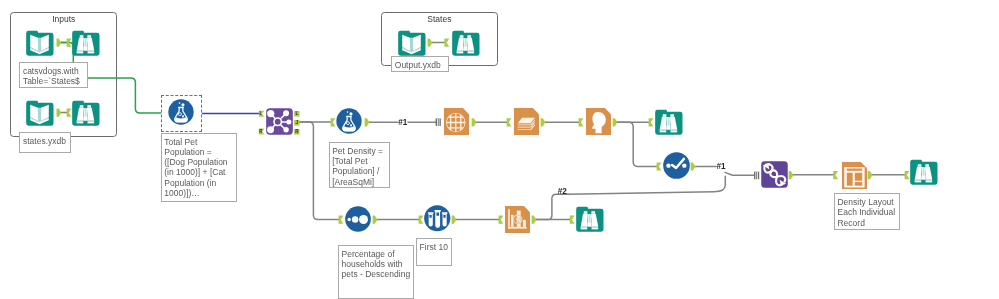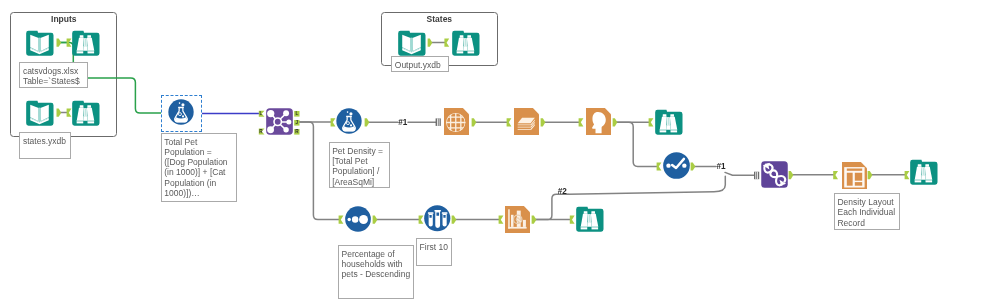--- a/index.html
+++ b/index.html
@@ -1,19 +1,19 @@
 <!DOCTYPE html>
 <html><head>
 <meta charset="utf-8">
 <style>
   html,body{margin:0;padding:0;background:#ffffff;}
   #canvas{position:relative;width:999px;height:299px;background:#ffffff;overflow:hidden;
     font-family:"Liberation Sans",sans-serif;-webkit-font-smoothing:antialiased;}
   .container-box{position:absolute;border:1.35px solid #6b6b6b;border-radius:3.5px;background:#ffffff;box-sizing:border-box;}
-  .container-title{position:absolute;font-size:8.5px;color:#3b3b3b;text-align:center;white-space:nowrap;font-weight:bold;}
+  .container-title{position:absolute;font-size:8.5px;color:#3b3b3b;text-align:center;white-space:nowrap;}
   .annot{position:absolute;border:1px solid #aaaaaa;background:#ffffff;color:#5a5a5a;
     font-size:8.5px;line-height:10.2px;padding:2.9px 1px 1.5px 2.6px;box-sizing:border-box;white-space:pre-wrap;overflow:hidden;}
   .connlabel{position:absolute;font-size:8.2px;font-weight:bold;color:#262626;white-space:nowrap;line-height:8.2px;}
   .tool{position:absolute;}
   .wires{position:absolute;left:0;top:0;width:999px;height:299px;}
   svg{display:block;overflow:visible;}
   .sel{position:absolute;box-sizing:border-box;border:1px dashed #2f7fd0;background:#ffffff;}
 </style>
 </head>
 <body>
@@ -412,23 +412,23 @@
           <rect x="5.5" y="26.4" width="7.8" height="2.5"></rect>
           <rect x="18.4" y="26.4" width="7.8" height="2.5"></rect>
         </g>
         <g fill="#bfe6e0">
           <rect x="5.55" y="25.1" width="7.7" height="1.3"></rect>
           <rect x="18.45" y="25.1" width="7.7" height="1.3"></rect>
           <rect x="14.9" y="11.4" width="1.8" height="8.6"></rect>
         </g>
       </svg>
       </div>
-      <div class="annot" style="left:19.3px;top:62.3px;width:68.5px;height:26.2px">catsvdogs.xlsx
+      <div class="annot" style="left:19.3px;top:62.3px;width:68.5px;height:26.2px">catsvdogs.with
 Table=`States$</div>
-      <div class="annot" style="left:19.4px;top:132.4px;width:52.1px;height:27px">states.yxdb</div>
+      <div class="annot" style="left:19.4px;top:132.4px;width:52.1px;height:21px">states.yxdb</div>
       <div class="annot" style="left:391.2px;top:56px;width:57.4px;height:15.8px">Output.yxdb</div>
       <div class="annot" style="left:160.7px;top:132.8px;width:76px;height:69px">Total Pet Population = ([Dog Population (in 1000)] + [Cat Population (in 1000)])…</div>
       <div class="annot" style="left:328.6px;top:142px;width:61.5px;height:45.5px">Pet Density = [Total Pet Population] / [AreaSqMi]</div>
       <div class="annot" style="left:338px;top:245px;width:76.4px;height:54px">Percentage of households with pets - Descending</div>
       <div class="annot" style="left:416px;top:238px;width:35.6px;height:28px">First 10</div>
       <div class="annot" style="left:833.9px;top:193.4px;width:66px;height:37.1px">Density Layout Each Individual Record</div>
       <div class="connlabel" style="left:398.2px;top:118.6px">#1</div>
       <div class="connlabel" style="left:716.5px;top:162.6px">#1</div>
       <div class="connlabel" style="left:557.8px;top:188.3px">#2</div>
     </div>

